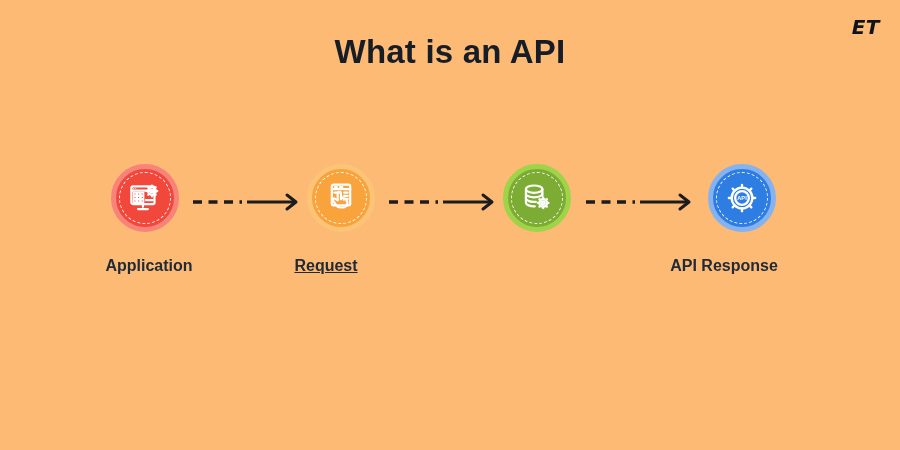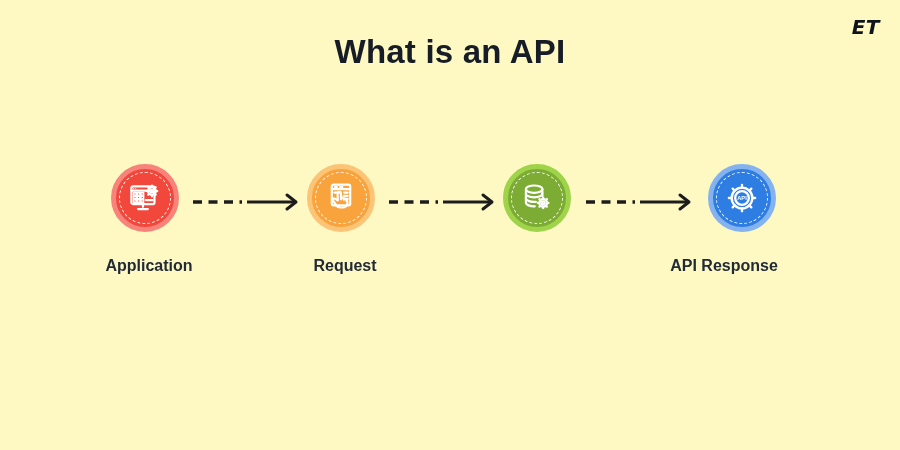--- a/index.html
+++ b/index.html
@@ -40,27 +40,27 @@
   .step-label {
     position:absolute; top:257px; transform:translateX(-50%);
     font-size:16px; font-weight:600; color:#212a37; white-space:nowrap;
   }
   .connector { position:absolute; top:191px; width:112px; height:22px; }
   .connector .dash  { stroke:var(--arrow); stroke-width:3.3; stroke-dasharray:9 6.5; }
   .connector .solid { stroke:var(--arrow); stroke-width:3; }
   .connector .head  { stroke:var(--arrow); stroke-width:3; fill:none;
                       stroke-linecap:round; stroke-linejoin:round; }
   .s0 { left:111px; } .s1 { left:307px; } .s2 { left:503px; } .s3 { left:708px; }
-  .l0 { left:149px; } .l1 { left:345px; } .l2 { left:543px; } .l3 { left:724px; }
+  .l0 { left:149px; } .l1 { left:326px;text-decoration:underline; } .l2 { left:543px; } .l3 { left:724px; }
   .c0 { left:192px; } .c1 { left:388px; } .c2 { left:585px; }
 </style>
 </head>
 <body>
 
-<div class="canvas" style="background: #fef9c3;">
+<div class="canvas" style="background: #fdba74;">
 
   <div class="title">What is an API</div>
   <div class="logo">ET</div>
 
   <div class="step-circle s0" style="--fill: #f2473b; --ring: #f8837a;">
     <svg width="38" height="38" viewBox="0 0 24 24">
       <g class="icon-stroke">
         <rect x="3.4" y="4.6" width="14.6" height="11.2" rx="1"></rect>
         <line x1="3.4" y1="7.3" x2="18" y2="7.3"></line>
         <line x1="10.7" y1="15.8" x2="10.7" y2="17.6"></line>

